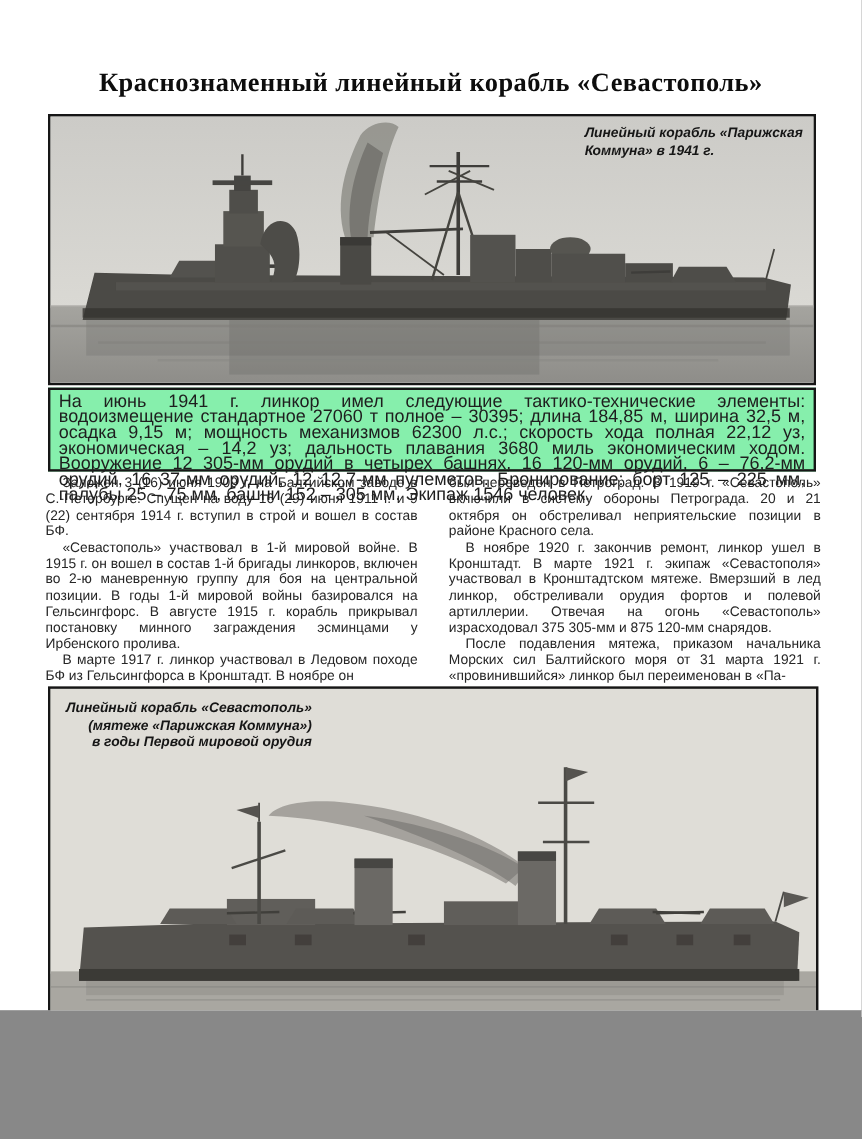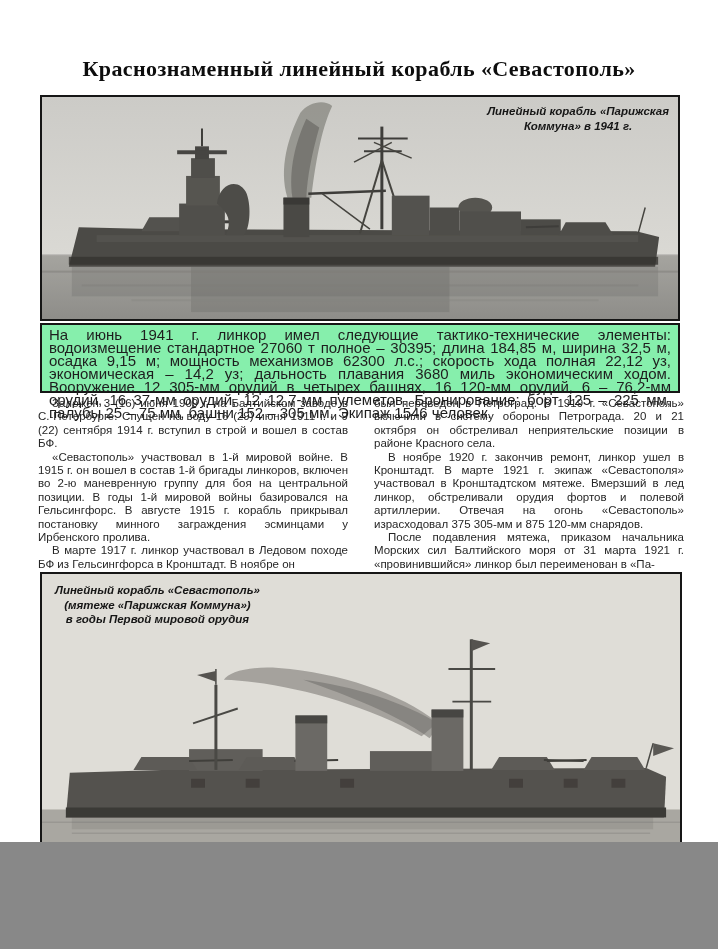--- a/index.html
+++ b/index.html
@@ -17,22 +17,22 @@
     position:absolute; box-sizing:border-box; border:2px solid #161616;
     overflow:hidden; background:#d6d5d1;
   }
   .photo-top{ left:40px; top:95px;  width:640px; height:226px; }
   .photo-bottom{ left:40px; top:572px; width:642px; height:284px; }
   .photo svg{ display:block; width:100%; height:100%; }
   .caption{
     position:absolute; font-weight:bold; font-style:italic;
     font-size:11.5px; line-height:14.5px; color:#161616;
   }
-  .caption-top{ top:7px; right:9px; text-align:center; }
-  .caption-bottom{ top:9px; left:13px; text-align:center; }
+  .caption-top{ top:7px; right:9px; text-align:left; }
+  .caption-bottom{ top:9px; left:13px; text-align:right; }
   .specbox{
     position:absolute; left:40px; top:323px; width:640px; height:70px;
     box-sizing:border-box; border:2px solid #161616; background:#86efac;
     padding:3px 7px 0 7px; font-size:15px; line-height:13px;
     text-align:justify; color:#1e1e1e;
   }
   .columns{
     position:absolute; left:38px; top:397px; width:646px;
     display:flex; gap:26px;
   }

